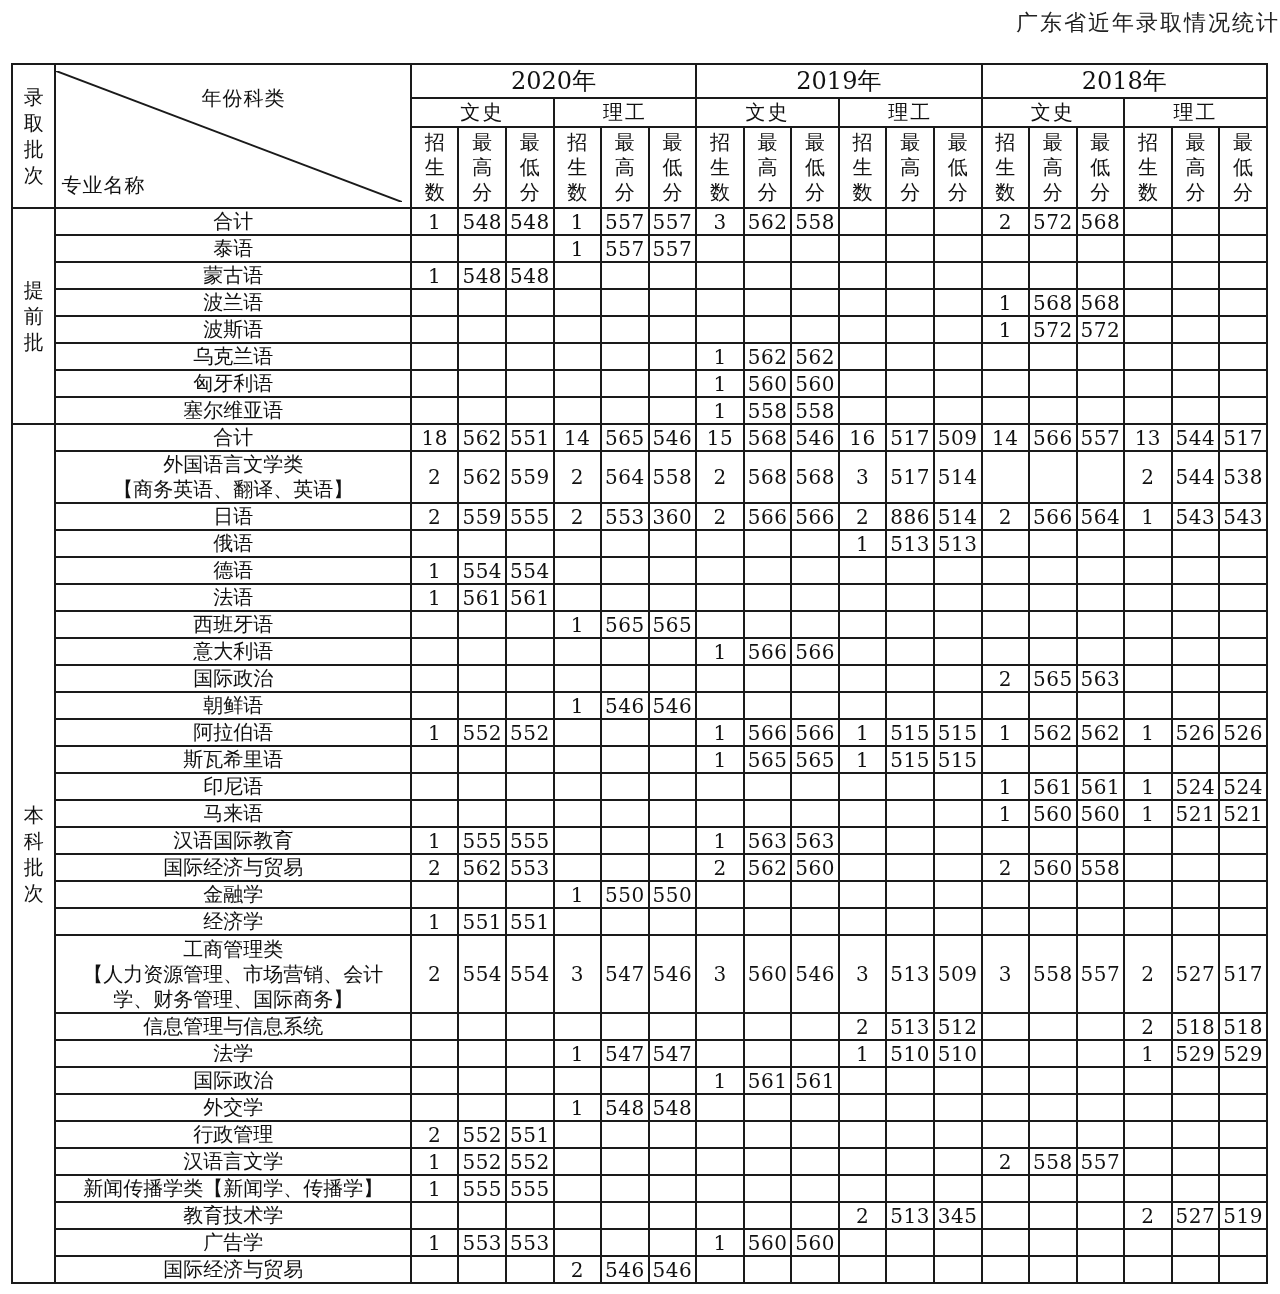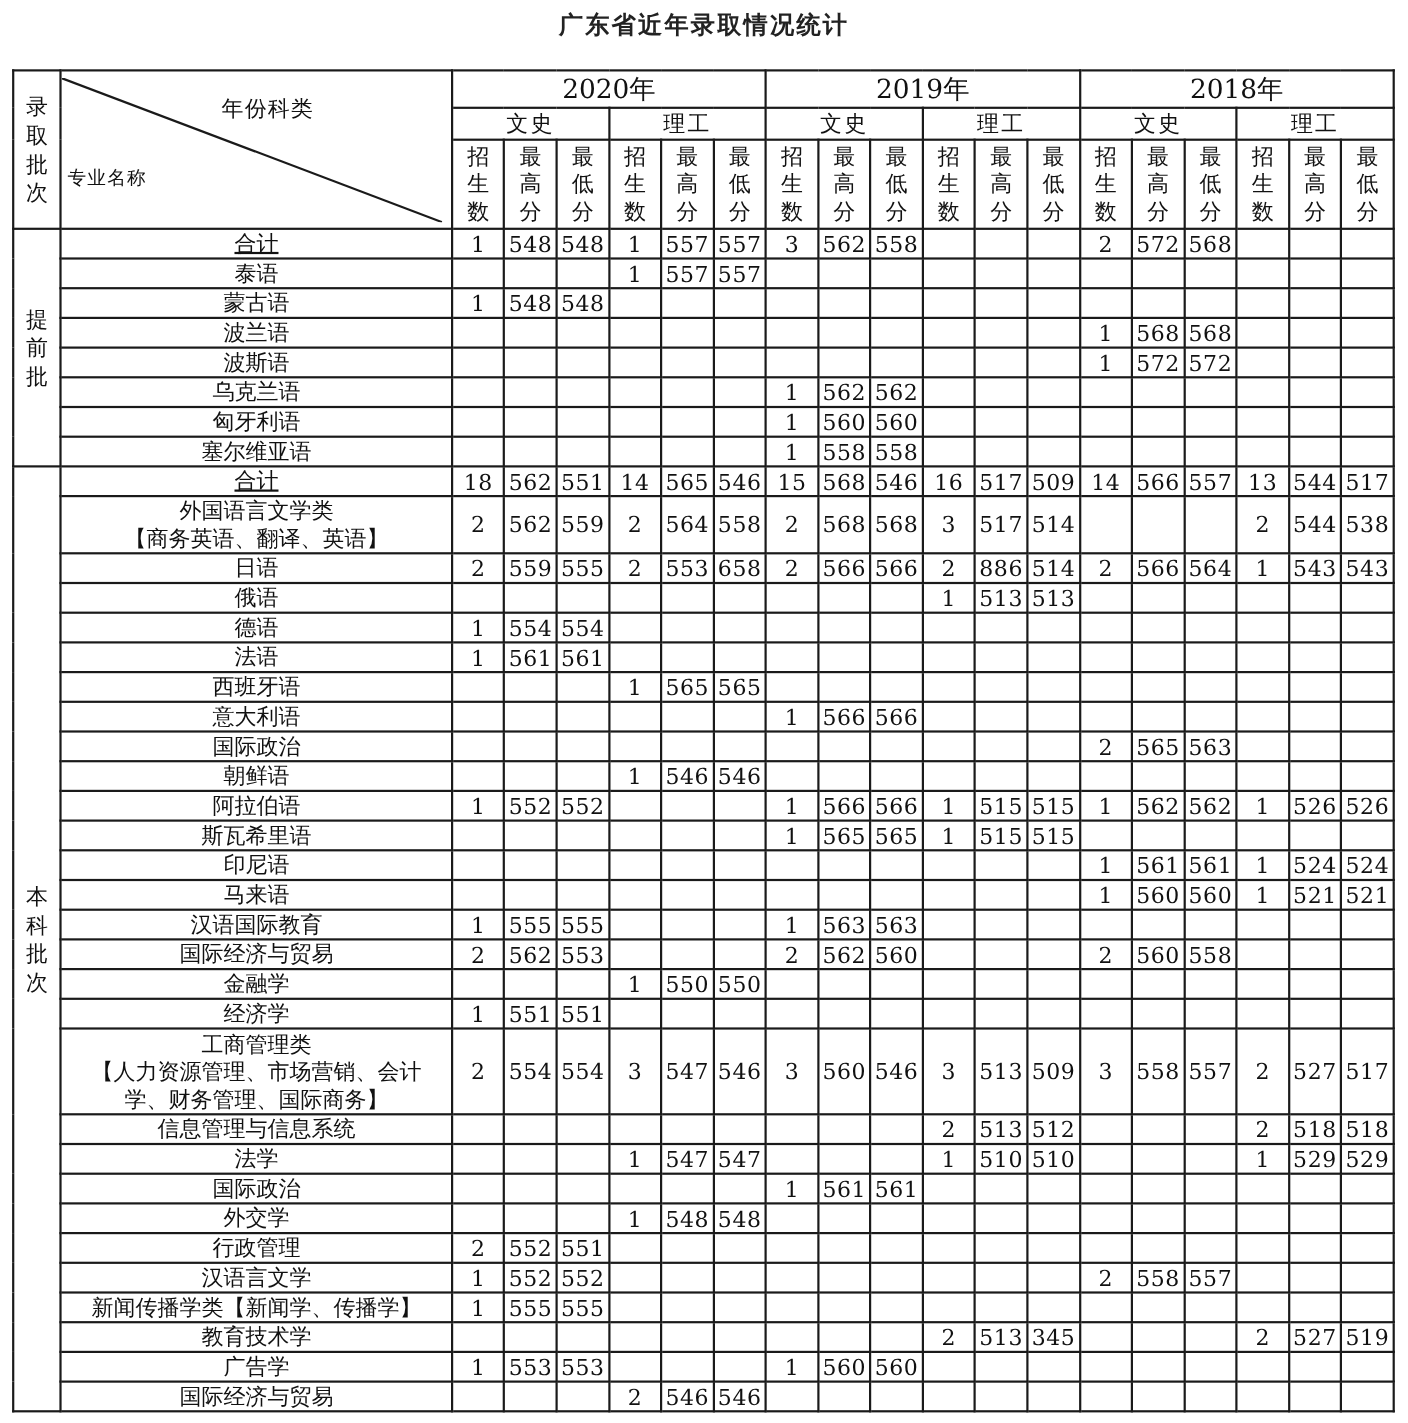--- a/index.html
+++ b/index.html
@@ -1,41 +1,41 @@
 <!DOCTYPE html>
 <html><head>
 <meta charset="utf-8">
 <style>
   html, body { margin:0; padding:0; background:#ffffff; }
   body { width:1280px; height:1294px; position:relative; overflow:hidden;
          font-family:"DejaVu Serif","Liberation Serif",serif; color:#111; }
-  .title { position:absolute; top:8px; left:0; width:1280px; text-align:center;
-           font-size:22px; letter-spacing:2px; color:#222;font-weight:bold; }
+  .title { position:absolute; top:8px; left:0; width:1280px; text-align:right;
+           font-size:22px; letter-spacing:2px; color:#222; }
   table.main { position:absolute; left:11px; top:63px; border-collapse:collapse;
                table-layout:fixed; width:1257px; }
   table.main td, table.main th { border:2px solid #1a1a1a; padding:0; font-weight:normal;
                text-align:center; vertical-align:middle; overflow:hidden; }
   .c-batch { width:42px; }
   .c-name { width:344px; }
   .c-num { width:46px; }
   .yr { height:25px; font-size:24px; }
   .cat { height:25px; font-size:20px; letter-spacing:2px;margin-left:45px; }
   .sub { height:79px; font-size:20px; line-height:25px; }
   .sub span { display:block; }
   .batch-cell { font-size:20px; line-height:26px; }
   .batch-cell span { display:block; }
   .diag { position:relative; height:131px;font-family:Liberation Mono, monospace; }
   .diag svg { position:absolute; left:0; top:0; }
   .diag .tr { position:absolute; top:14px; left:145px; font-size:20px; letter-spacing:1px; }
-  .diag .bl { position:absolute; bottom:29px; left:5px; font-size:17px; letter-spacing:1px; }
+  .diag .bl { position:absolute; bottom:3px; left:5px; font-size:20px; letter-spacing:1px; }
   tr.r td { height:25px; font-size:20px; }
   tr.r2 td { height:50px; }
   tr.r3 td { height:76px; }
   td.name { text-align:left; padding-left:4px; line-height:25px; font-size:20px; }
-  td.total { text-align:center;text-decoration:underline; }
+  td.total { text-align:center; }
   td.num { font-size:20px; letter-spacing:0.5px; }
   .name span { display:block; white-space:nowrap; }
 </style>
 </head>
 <body>
 
 <div class="title">广东省近年录取情况统计</div>
 
 <table class="main">
   <colgroup>
@@ -427,21 +427,21 @@
       </tr>
       <tr class="r">
         <td class="name">
           <span>日语</span>
         </td>
         <td class="num">2</td>
         <td class="num">559</td>
         <td class="num">555</td>
         <td class="num">2</td>
         <td class="num">553</td>
-        <td class="num">658</td>
+        <td class="num">360</td>
         <td class="num">2</td>
         <td class="num">566</td>
         <td class="num">566</td>
         <td class="num">2</td>
         <td class="num">886</td>
         <td class="num">514</td>
         <td class="num">2</td>
         <td class="num">566</td>
         <td class="num">564</td>
         <td class="num">1</td>

